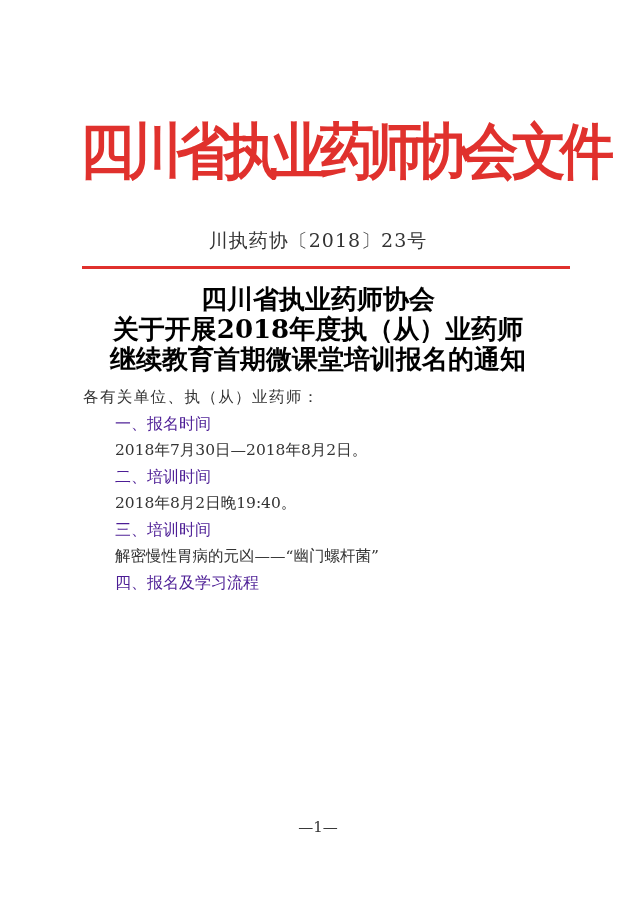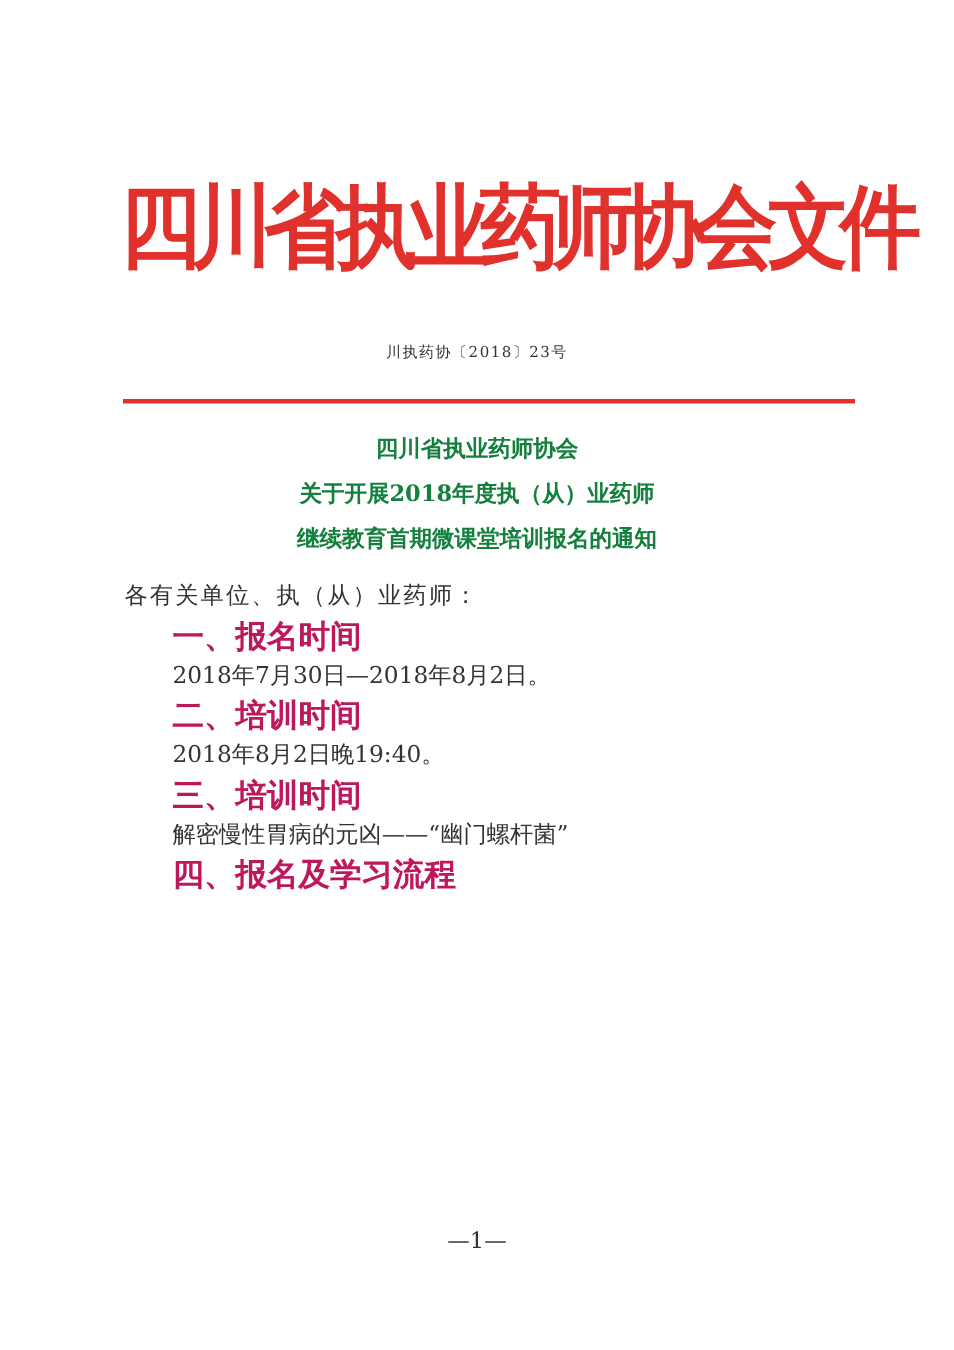--- a/index.html
+++ b/index.html
@@ -11,38 +11,38 @@
     .masthead {
       position: absolute; left: 80px; top: 112px; width: 480px; height: 80px;
       display: flex; justify-content: space-between; align-items: center;
       color: #e0312d; font-family: "DejaVu Sans", sans-serif; font-weight: bold;
       font-size: 54px; letter-spacing: 0; line-height: 80px;
       transform: scaleY(1.12);
     }
     .masthead span { display: inline-block; width: 48px; text-align: center; }
     .doc-number {
       position: absolute; left: 0; width: 636px; top: 228px; text-align: center;
-      font-size: 10px; color: #333; letter-spacing: 1px;
+      font-size: 19px; color: #333; letter-spacing: 1px;
     }
     .red-rule {
       position: absolute; left: 82px; top: 266px; width: 488px; height: 3px; background: #e0312d;
     }
     .title {
       position: absolute; left: 0; width: 636px; top: 284px; text-align: center;
-      font-family: "DejaVu Serif", serif; font-weight: bold; font-size: 15px; line-height: 30px; color: #15803d;
+      font-family: "DejaVu Serif", serif; font-weight: bold; font-size: 26px; line-height: 30px; color: #000000;
     }
     .body {
       position: absolute; left: 83px; top: 384px; width: 480px;
       font-size: 15.5px; line-height: 26.5px; color: #333;
     }
     .body p { margin: 0; }
     .indent { text-indent: 32px; }
     .justify { text-align: justify; text-align-last: left; letter-spacing: 1.4px; }
     .heading {
-      padding-left: 32px; font-family: "DejaVu Sans", sans-serif; font-weight: bold; font-size: 21px; color: #be185d;
+      padding-left: 32px; font-family: "DejaVu Sans", sans-serif; font-weight: normal; font-size: 16px; color: #4c1d95;
     }
     .plain { padding-left: 32px; }
     .page-number {
       position: absolute; left: 0; width: 636px; top: 818px; text-align: center; font-size: 15px; color: #333;
     }
   </style>
 </head>
 <body>
 
 <div class="page">

